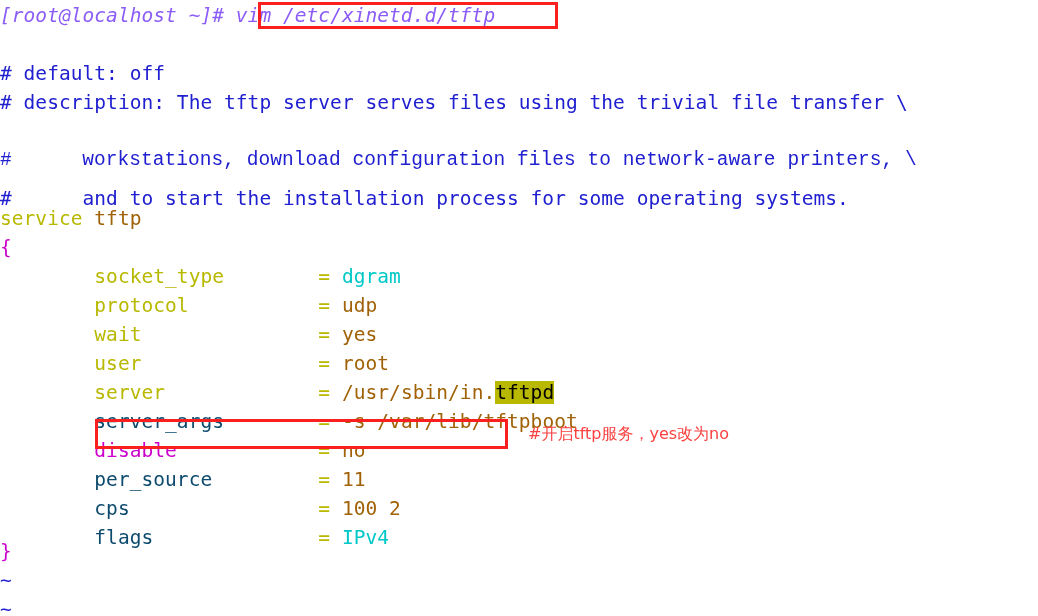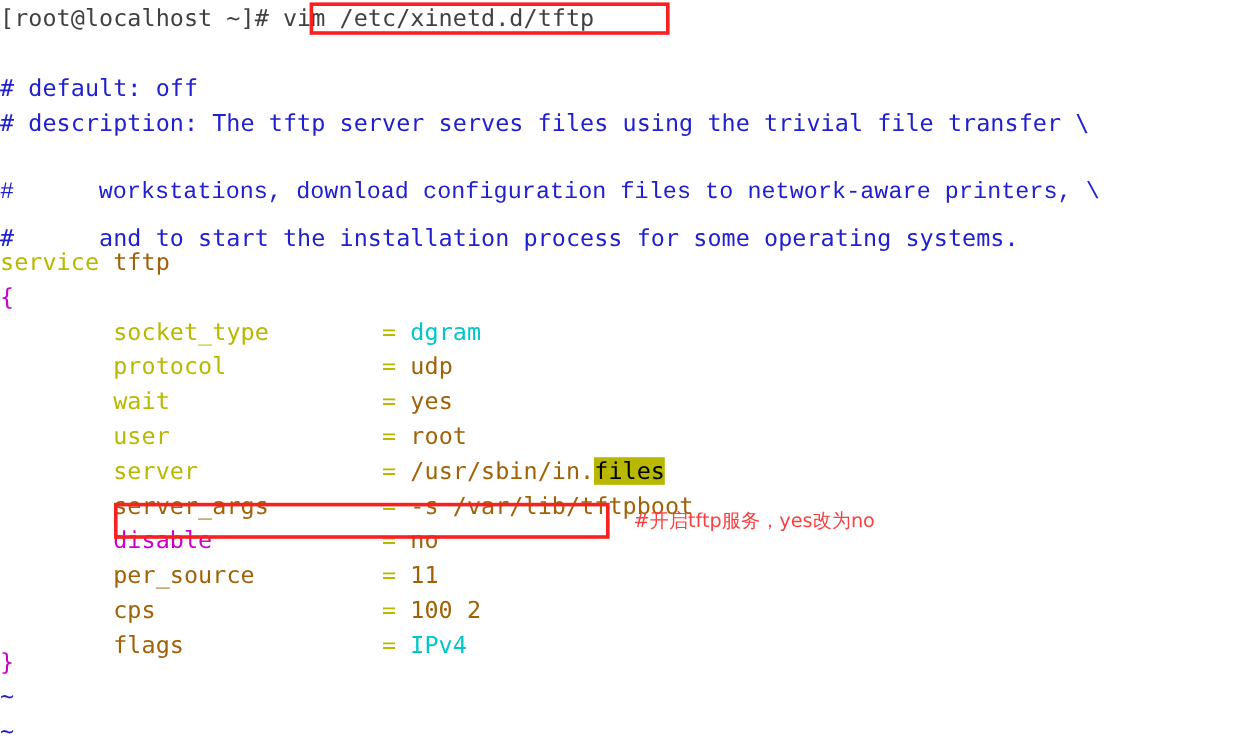--- a/index.html
+++ b/index.html
@@ -25,26 +25,26 @@
     position: absolute;
     left: 0;
     white-space: pre;
     font-family: "DejaVu Sans Mono", "Liberation Mono", monospace;
     font-size: 19.5px;
     line-height: 29px;
     letter-spacing: 0.05px;
   }
 
   
-  .c-black   { color: #404040; }
+  .c-black   { color: #8b5cf6; font-style: italic; }
   .c-comment { color: #2020d0; text-align: center; }
   .c-olive   { color: #b8b800; }
   .c-darkred { color: #a16207; }
   .c-magenta { color: #cc00cc; }
-  .c-green   { color: #a16207; }
+  .c-green   { color: #0c4a6e; }
   .c-cyan    { color: #00c8c8; text-align: right; }
   .c-tilde   { color: #2020d0; }
 
   .hl-search {
     background: #b8b800;
     color: #000000;
   }
 
   
   .redbox {
@@ -95,21 +95,21 @@
   <div class="line c-comment" style="top:184px;">#      and to start the installation process for some operating systems.</div>
 
   <div class="line" style="top:204px;"><span class="c-olive">service</span><span class="c-darkred"> tftp</span></div>
   <div class="line c-magenta" style="top:233px;">{</div>
 
   <div id="entries">
       <div class="line" style="top: 262px;"><span>        </span><span class="c-olive">socket_type</span><span>        </span><span class="c-olive">=</span><span class="c-cyan"> dgram</span></div>
       <div class="line" style="top: 291px;"><span>        </span><span class="c-olive">protocol</span><span>           </span><span class="c-olive">=</span><span class="c-darkred"> udp</span></div>
       <div class="line" style="top: 320px;"><span>        </span><span class="c-olive">wait</span><span>               </span><span class="c-olive">=</span><span class="c-darkred"> yes</span></div>
       <div class="line" style="top: 349px;"><span>        </span><span class="c-olive">user</span><span>               </span><span class="c-olive">=</span><span class="c-darkred"> root</span></div>
-      <div class="line" style="top: 378px;"><span>        </span><span class="c-olive">server</span><span>             </span><span class="c-olive">=</span><span class="c-darkred"> /usr/sbin/in.</span><span class="hl-search">files</span></div>
+      <div class="line" style="top: 378px;"><span>        </span><span class="c-olive">server</span><span>             </span><span class="c-olive">=</span><span class="c-darkred"> /usr/sbin/in.</span><span class="hl-search">tftpd</span></div>
       <div class="line" style="top: 407px;"><span>        </span><span class="c-green">server_args</span><span>        </span><span class="c-olive">=</span><span class="c-darkred"> -s /var/lib/tftpboot</span></div>
       <div class="line" style="top: 436px;"><span>        </span><span class="c-magenta">disable</span><span>            </span><span class="c-olive">=</span><span class="c-darkred"> no</span></div>
       <div class="line" style="top: 465px;"><span>        </span><span class="c-green">per_source</span><span>         </span><span class="c-olive">=</span><span class="c-darkred"> 11</span></div>
       <div class="line" style="top: 494px;"><span>        </span><span class="c-green">cps</span><span>                </span><span class="c-olive">=</span><span class="c-darkred"> 100 2</span></div>
       <div class="line" style="top: 523px;"><span>        </span><span class="c-green">flags</span><span>              </span><span class="c-olive">=</span><span class="c-cyan"> IPv4</span></div>
     </div>
 
   <div class="line c-magenta" style="top:537px;">}</div>
 
   <div class="line c-tilde" style="top:566px;">~</div>

